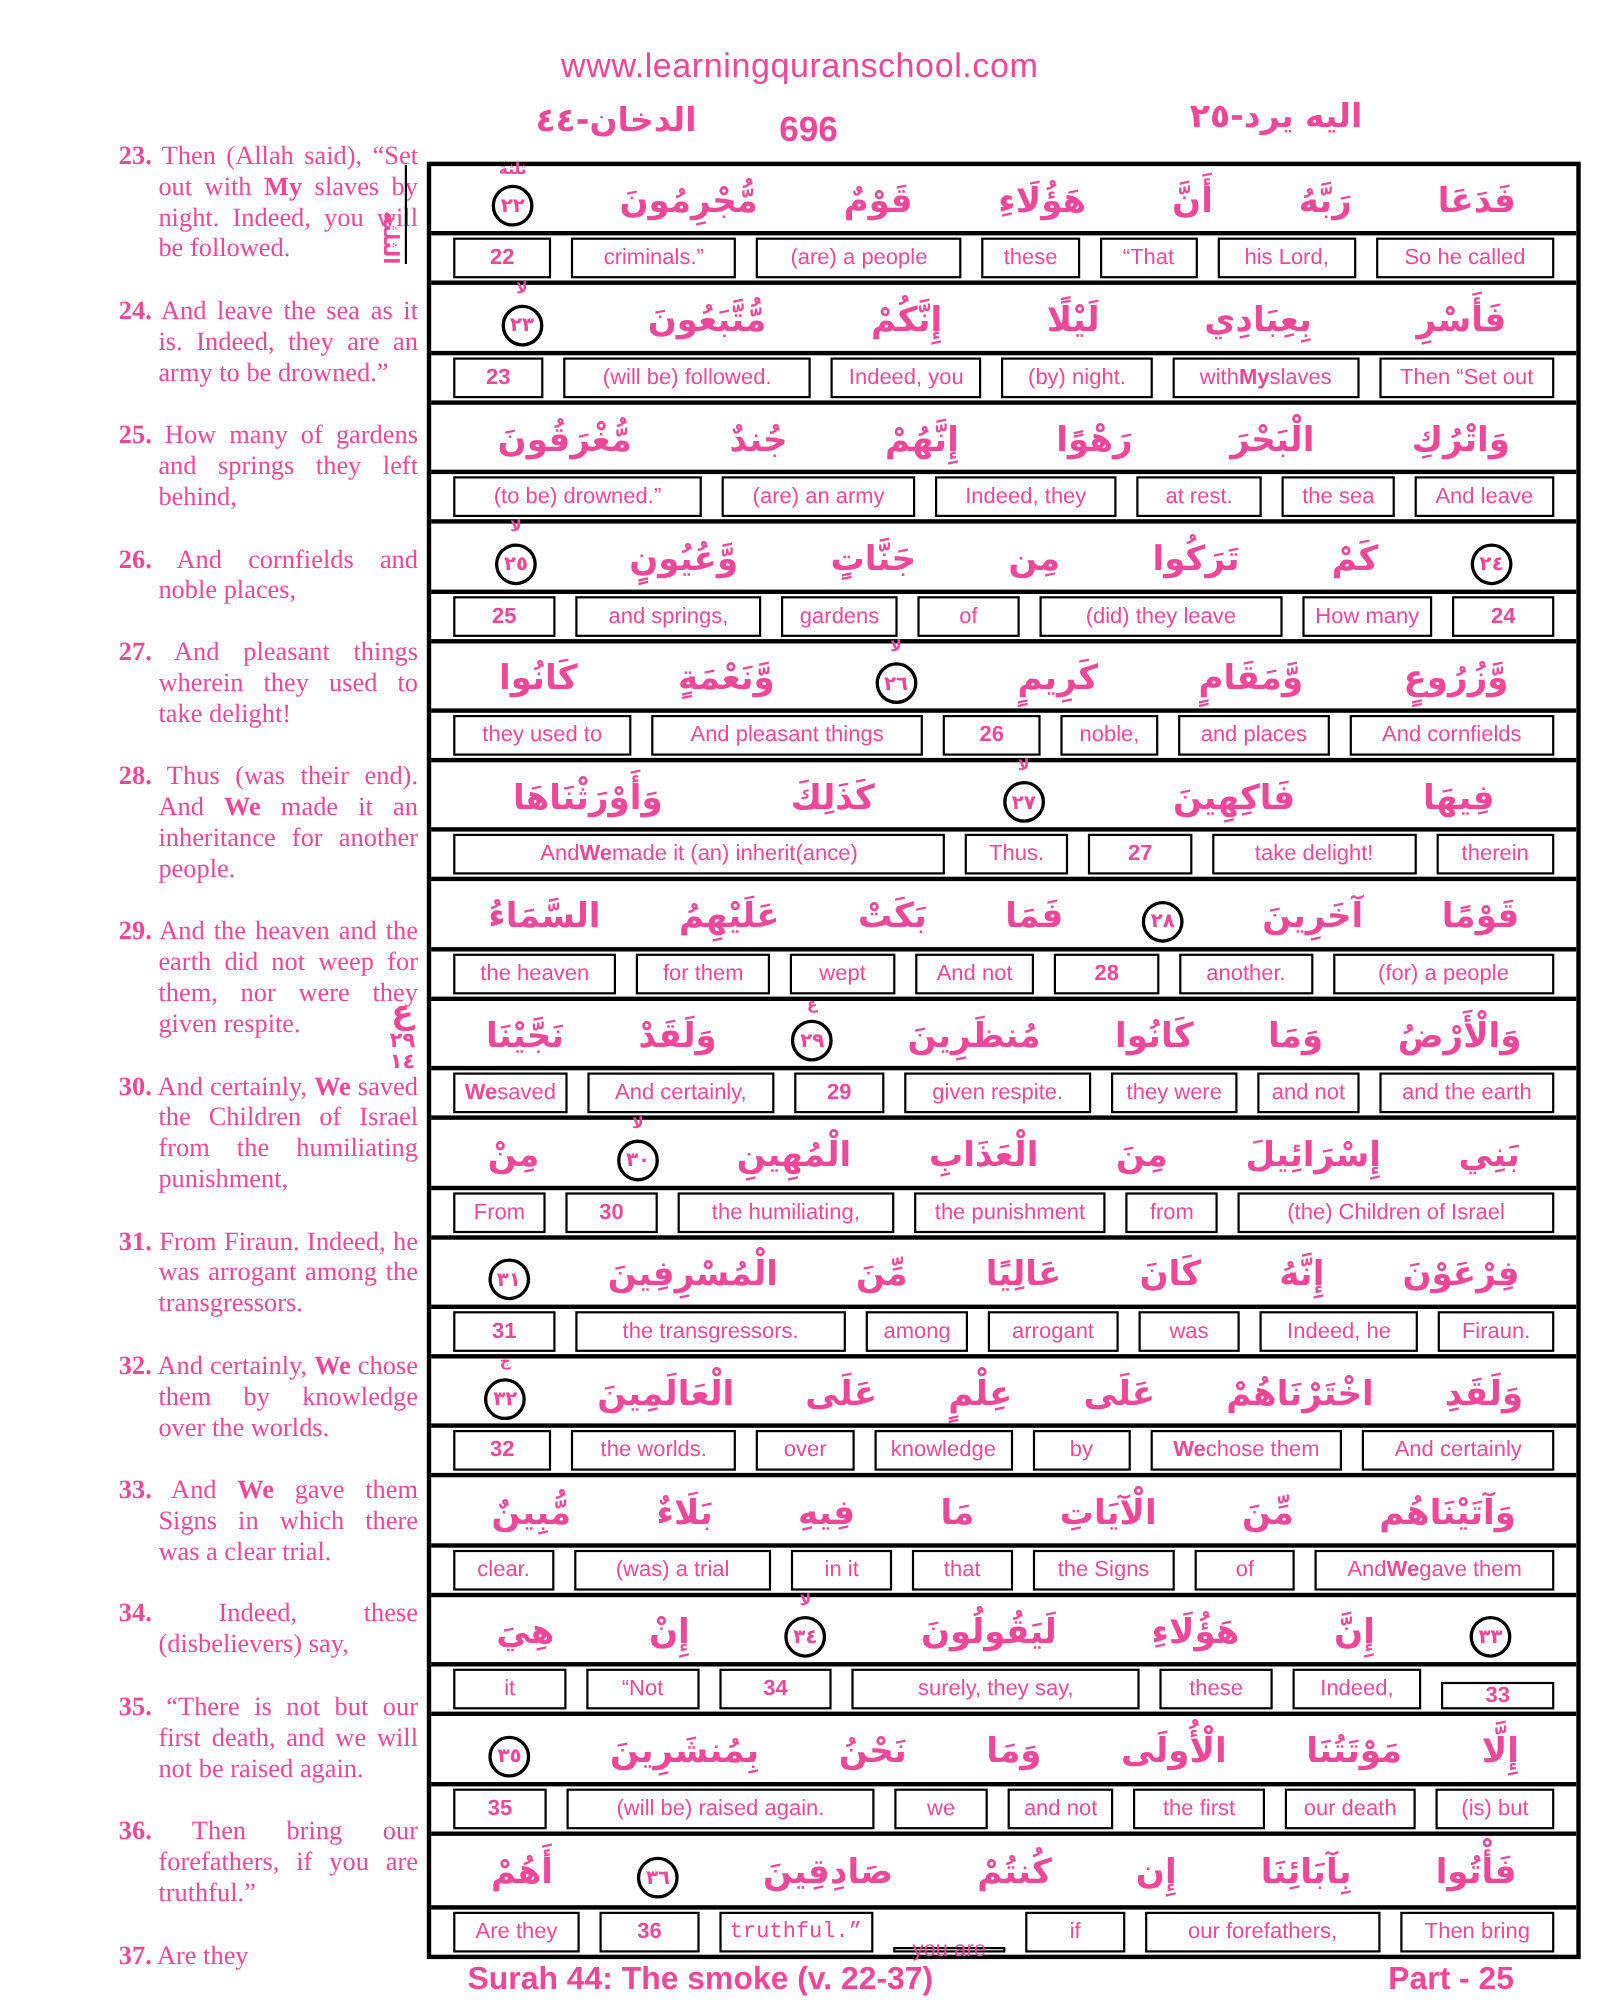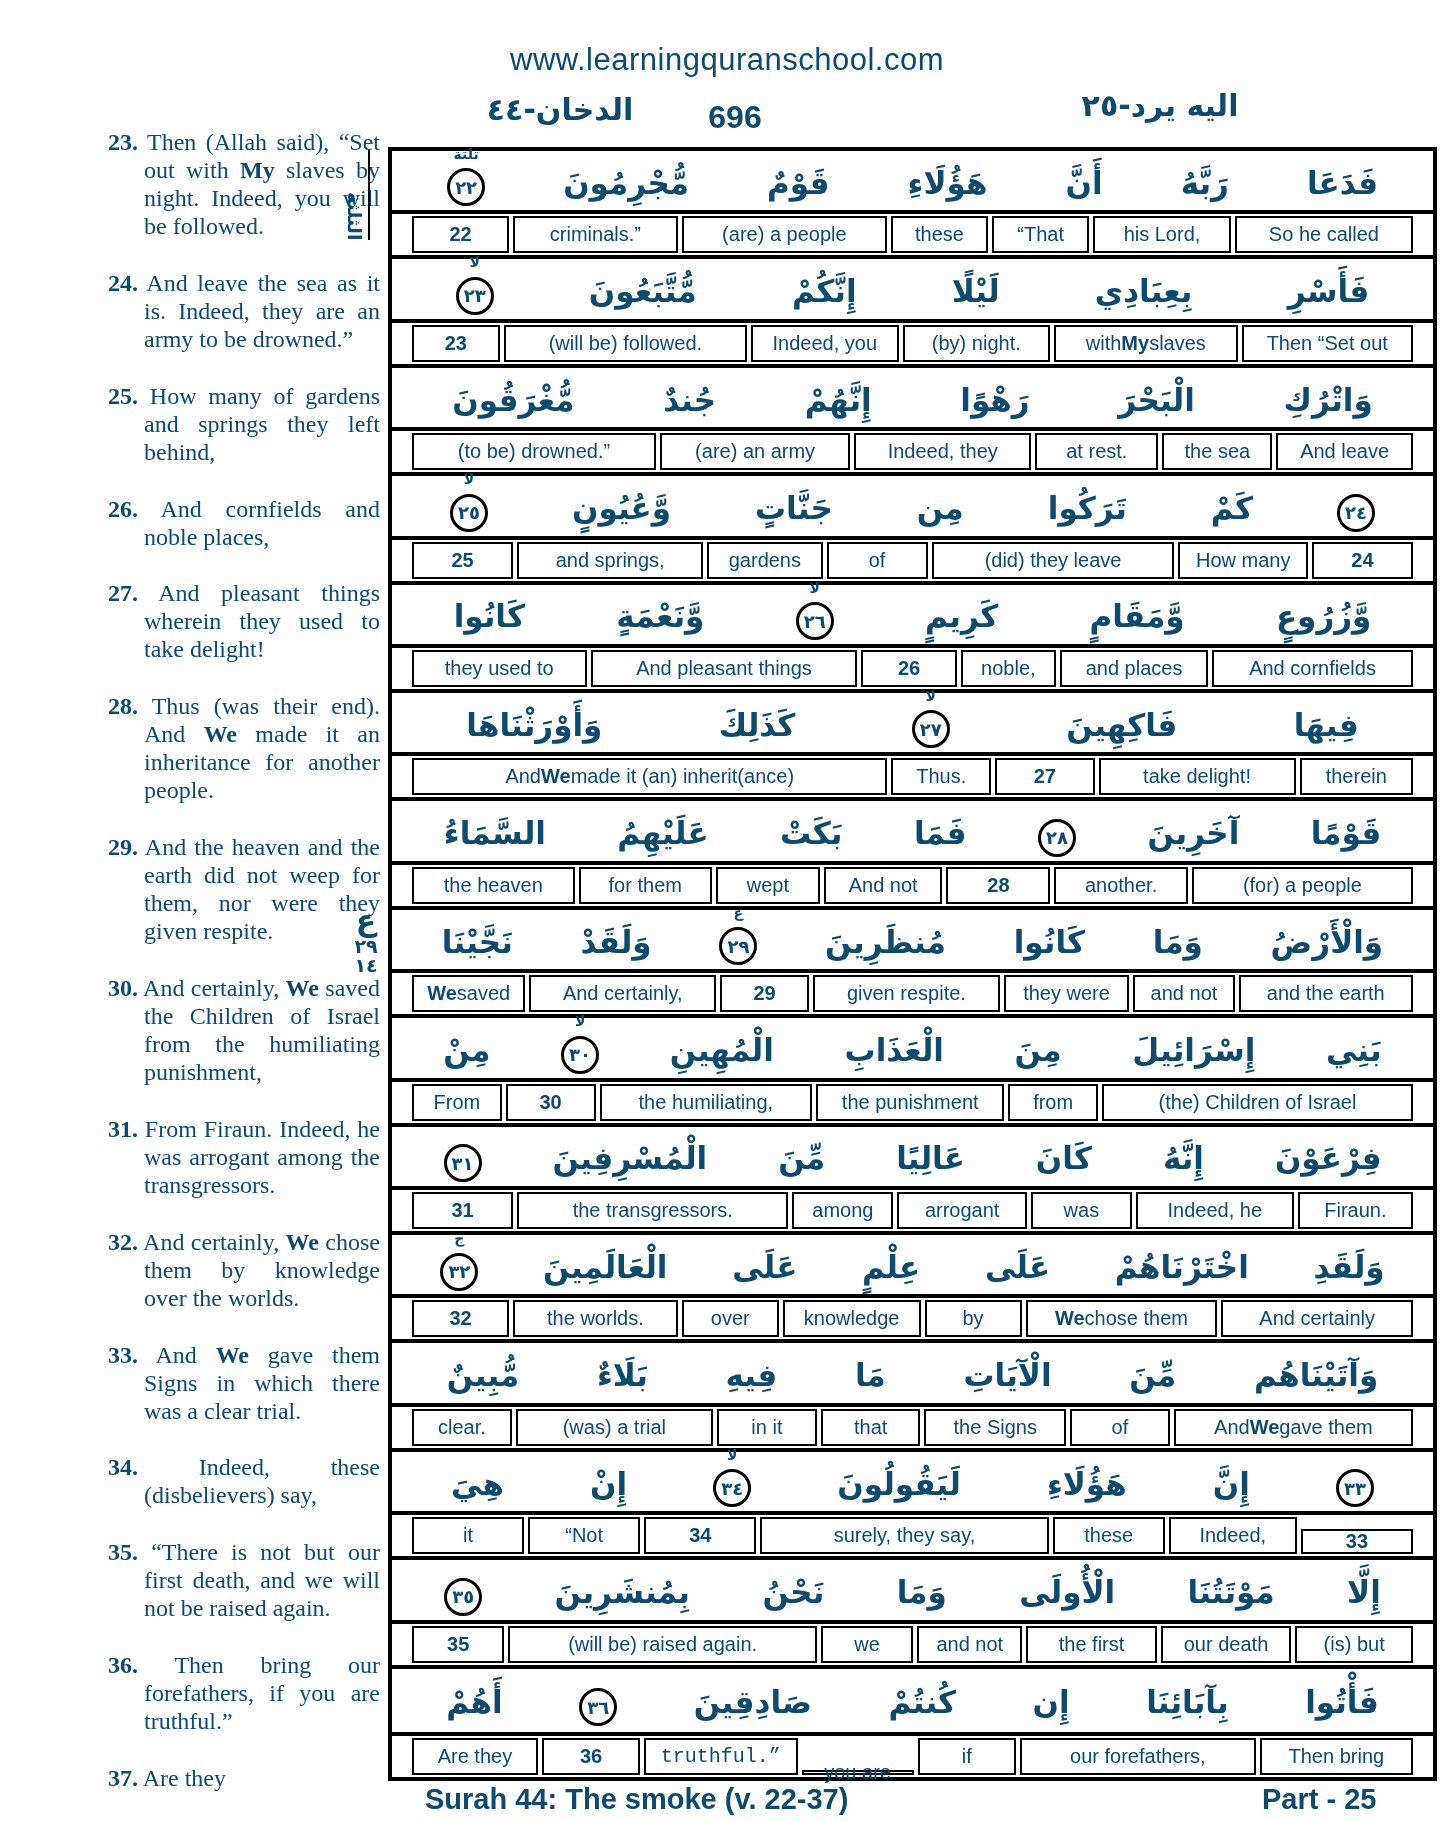--- a/index.html
+++ b/index.html
@@ -1,16 +1,16 @@
 <!DOCTYPE html>
 <html><head>
 <meta charset="utf-8">
 <style>
   html,body{margin:0;padding:0;background:#fff;}
-  .page{position:relative;width:1454px;height:1822px;background:#ffffff;color:#0c4a6e;overflow:hidden;
+  .page{position:relative;width:1454px;height:1822px;background:#ffffff;color:#ec4899;overflow:hidden;
         font-family:"Liberation Serif", serif;}
 
   
   .url{position:absolute;top:42px;left:0;width:100%;text-align:center;
        font-family:"Liberation Sans", sans-serif;font-size:31px;letter-spacing:0.5px;}
   .surah-ar{position:absolute;top:92px;left:470px;width:180px;text-align:center;
        font-family:"DejaVu Sans", sans-serif;font-weight:bold;font-size:30px;direction:rtl;}
   .pageno{position:absolute;top:99px;left:660px;width:150px;text-align:center;
        font-family:"Liberation Sans", sans-serif;font-weight:bold;font-size:32px;}
   .juz-ar{position:absolute;top:88px;left:1060px;width:200px;text-align:center;
@@ -36,21 +36,21 @@
        border:4px solid #000;box-sizing:border-box;display:flex;flex-direction:column;background:#fff;}
   .section{flex:1;display:flex;flex-direction:column;min-height:0;}
   .arabic-row{flex:1;display:flex;direction:rtl;justify-content:space-around;align-items:center;
        padding:6px 16px 2px;font-family:"DejaVu Sans", sans-serif;font-weight:bold;font-size:31px;
        white-space:nowrap;min-height:0;}
   .aword{display:inline-block;}
   .ayah-marker{position:relative;display:inline-block;margin-top:6px;}
   .circ{display:inline-flex;align-items:center;justify-content:center;width:38px;height:38px;
        border:3px solid #000;border-radius:50%;font-size:18px;font-weight:bold;box-sizing:border-box;}
   .waqf{position:absolute;top:-19px;left:0;right:0;text-align:center;font-size:14px;font-weight:bold;}
-  .gloss-row{height:37px;flex:none;display:flex;gap:4px;align-items:stretch;padding:2px 20px;
+  .gloss-row{height:37px;flex:none;display:flex;gap:18px;align-items:stretch;padding:2px 20px;
        border-top:4px solid #000;border-bottom:4px solid #000;
        font-family:"Liberation Sans", sans-serif;font-size:20px;}
   .section:last-child .gloss-row{border-bottom:none;}
   .gloss-cell{border:2px solid #000;display:flex;align-items:center;justify-content:center;
        white-space:nowrap;padding:0 6px;flex-basis:0;}
   .gloss-cell.num{font-weight:bold;}
   .gloss-cell b{font-weight:bold;}
 
   
   .footer-left{position:absolute;left:425px;top:1783px;

